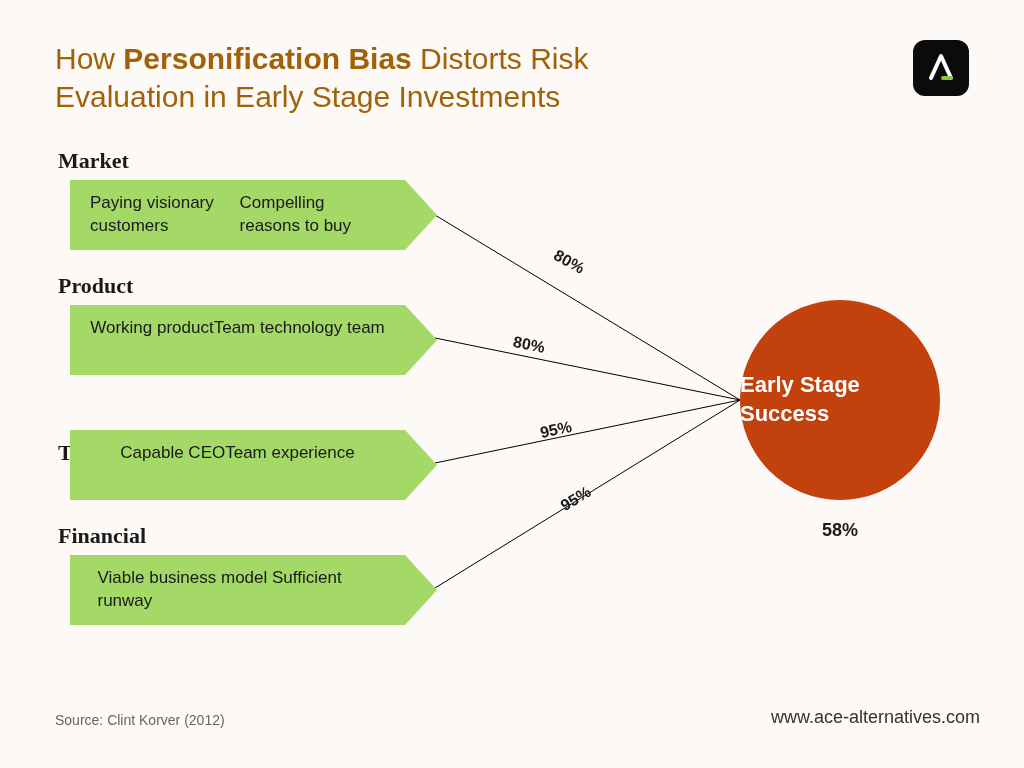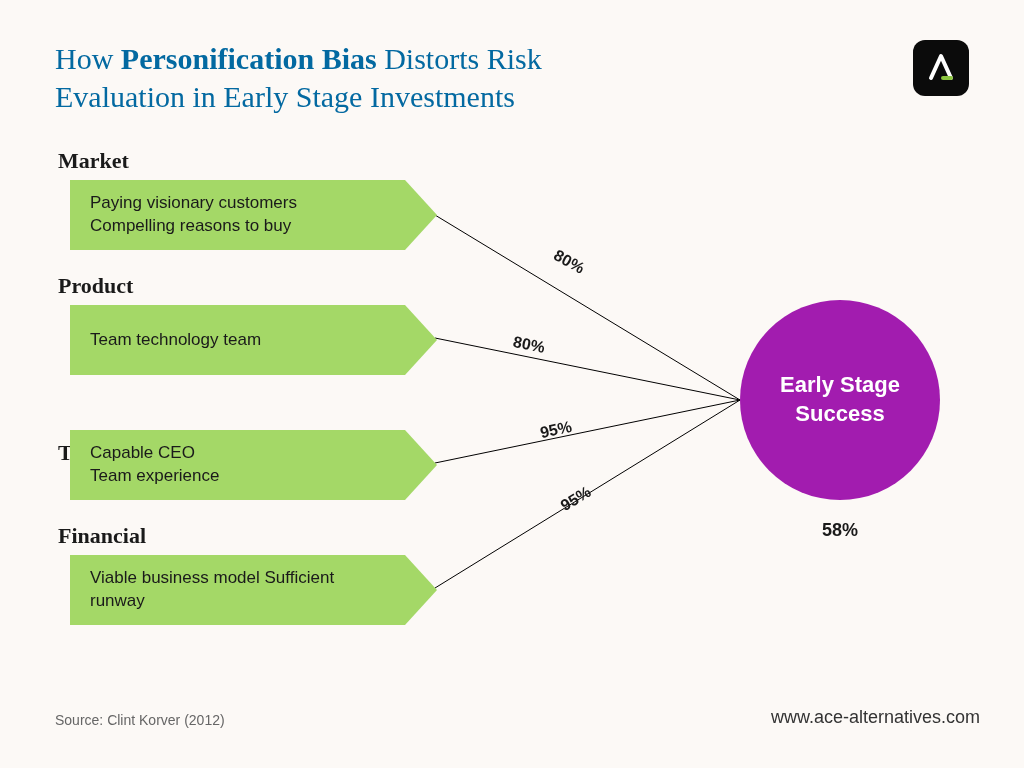--- a/index.html
+++ b/index.html
@@ -10,24 +10,23 @@
     font-family: -apple-system, BlinkMacSystemFont, "Segoe UI", Arial, sans-serif;
     position: relative;
     overflow: hidden;
   }
   .title {
     position: absolute;
     top: 40px;
     left: 55px;
     font-size: 30px;
     line-height: 1.25;
-    color: #0369a1;
+    color: #a16207;
     font-weight: 400;
     max-width: 620px;
-    font-family: Liberation Serif, serif;
   }
   .title .bold {
     font-weight: 700;
   }
   .logo {
     position: absolute;
     top: 40px;
     right: 55px;
     width: 56px;
     height: 56px;
@@ -46,21 +45,21 @@
   }
   .arrow-box {
     position: absolute;
     height: 70px;
     background: #a4d867;
     padding: 12px 20px 12px 20px;
     font-size: 17px;
     line-height: 1.35;
     color: #1a1a1a;
     display: flex;
-    flex-direction: column;
+    flex-direction: row;
     justify-content: center;
   }
   .arrow-tip {
     position: absolute;
     width: 0;
     height: 0;
     border-top: 35px solid transparent;
     border-bottom: 35px solid transparent;
     border-left: 32px solid #a4d867;
   }
@@ -68,25 +67,25 @@
     position: absolute;
     font-size: 16px;
     font-weight: 700;
     color: #1a1a1a;
   }
   .circle {
     position: absolute;
     width: 200px;
     height: 200px;
     border-radius: 50%;
-    background: #a21caf;
+    background: #c2410c;
     display: flex;
     align-items: center;
     justify-content: center;
-    text-align: center;
+    text-align: left;
     color: #fff;
     font-size: 22px;
     font-weight: 700;
     line-height: 1.3;
   }
   .circle-pct {
     position: absolute;
     font-size: 18px;
     font-weight: 700;
     color: #1a1a1a;
@@ -138,20 +137,21 @@
 <div class="category-label" style="top:148px; left:58px;">Market</div>
 <div class="arrow-box" style="top:180px; left:70px; width:335px;">
   <span>Paying visionary customers</span>
   <span>Compelling reasons to buy</span>
 </div>
 <div class="arrow-tip" style="top:180px; left:405px;"></div>
 <div class="pct" style="top:253px; left:553px; transform:rotate(29deg);">80%</div>
 
 <div class="category-label" style="top:273px; left:58px;">Product</div>
 <div class="arrow-box" style="top:305px; left:70px; width:335px;">
+  <span>Working product</span>
   <span>Team technology team</span>
 </div>
 <div class="arrow-tip" style="top:305px; left:405px;"></div>
 <div class="pct" style="top:336px; left:513px; transform:rotate(11deg);">80%</div>
 
 <div class="category-label" style="top:398px; left:58px;margin-top:42px;">Team</div>
 <div class="arrow-box" style="top:430px; left:70px; width:335px;">
   <span>Capable CEO</span>
   <span>Team experience</span>
 </div>

